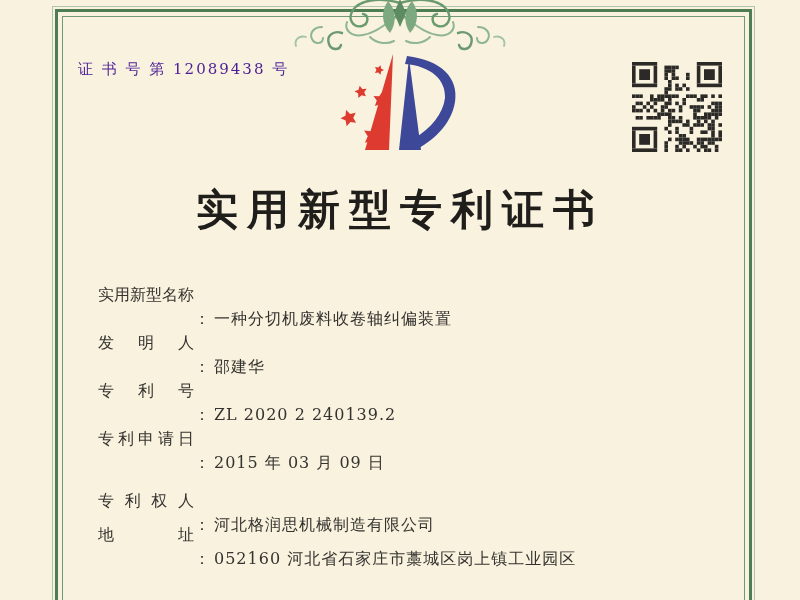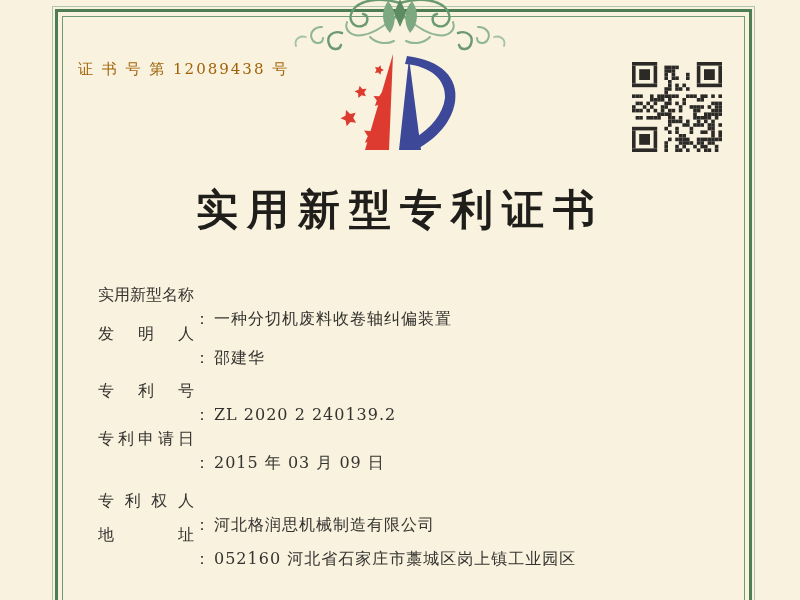--- a/index.html
+++ b/index.html
@@ -12,30 +12,30 @@
   
   .frame-outer{position:absolute;left:52px;top:6px;right:45px;height:720px;
     border:1px solid #aec6ae;}
   .frame-main{position:absolute;left:55px;top:9px;right:48px;height:714px;
     border:3px solid #4e7d53;}
   .frame-inner{position:absolute;left:62px;top:16px;right:55px;height:700px;
     border:1px solid #6f9a73;}
   
   .ornament{position:absolute;left:270px;top:-3px;width:260px;height:54px;}
   
-  .cert-no{position:absolute;left:78px;top:60px;font-size:15px;letter-spacing:2px;color:#a16207;}
+  .cert-no{position:absolute;left:78px;top:60px;font-size:15px;letter-spacing:2px;color:#4c1d95;}
   .logo{position:absolute;left:333px;top:50px;width:132px;height:114px;}
   .qr{position:absolute;left:632px;top:62px;width:90px;height:90px;}
   
   .title{position:absolute;left:0;top:182px;width:800px;text-align:center;
     font-size:42px;font-weight:bold;color:#201e1b;letter-spacing:9px;box-sizing:border-box;}
   
   .fields{position:absolute;left:98px;top:0;width:660px;}
   .frow{position:absolute;left:0;white-space:nowrap;font-size:16px;color:#35332f;}
-  .frow.r0{top:285px}.frow.r1{top:324px}.frow.r2{top:381px}
+  .frow.r0{top:285px}.frow.r1{top:333px}.frow.r2{top:381px}
   .frow.r3{top:429px}.frow.r4{top:491px}.frow.r5{top:525px}
   .flabel{display:inline-block;width:96px;text-align:justify;text-align-last:justify;vertical-align:top;}
   .fcolon{display:inline-block;}
   .fvalue{display:inline-block;margin-left:4px;letter-spacing:1px;margin-top:24px;}
   
   .footer-row{position:absolute;left:85px;top:570px;width:700px;font-size:15.5px;color:#35332f;white-space:nowrap;}
   .fgroup{display:inline-block;}
   .fgroup.second{position:absolute;left:315px;top:0;}
 </style>
 </head>

